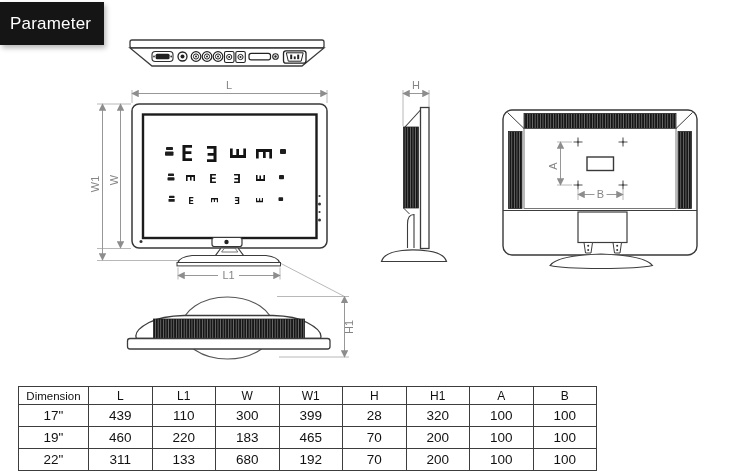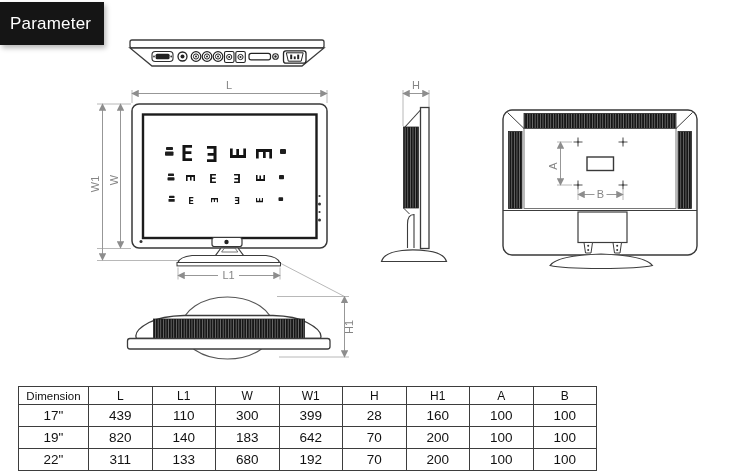--- a/index.html
+++ b/index.html
@@ -271,30 +271,30 @@
     <th>A</th>
     <th>B</th>
   </tr>
   <tr>
     <td>17"</td>
     <td>439</td>
     <td>110</td>
     <td>300</td>
     <td>399</td>
     <td>28</td>
-    <td>160</td>
+    <td>320</td>
     <td>100</td>
     <td>100</td>
   </tr>
   <tr>
     <td>19"</td>
-    <td>820</td>
-    <td>140</td>
+    <td>460</td>
+    <td>220</td>
     <td>183</td>
-    <td>642</td>
+    <td>465</td>
     <td>70</td>
     <td>200</td>
     <td>100</td>
     <td>100</td>
   </tr>
   <tr>
     <td>22"</td>
     <td>311</td>
     <td>133</td>
     <td>680</td>

